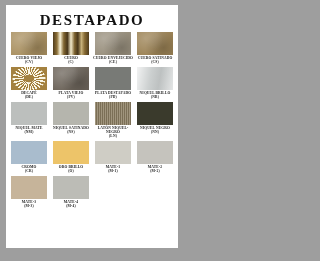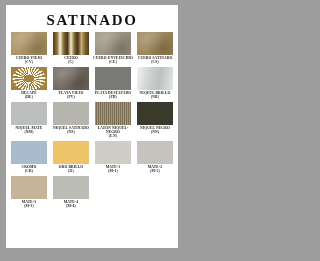--- a/index.html
+++ b/index.html
@@ -133,21 +133,21 @@
       rgba(255,255,255,0.05) 38%,
       rgba(0,0,0,0.06) 62%,
       rgba(255,255,255,0.5) 100%);
   }
 </style>
 </head>
 <body>
 
 <div id="page">
 
-  <div id="title">SATINADO</div>
+  <div id="title">DESTAPADO</div>
 
   <div id="grid">
       <div class="cell">
         <div class="swatch" style="background: radial-gradient(circle at 22% 28%, rgba(255, 255, 255, 0.22), rgba(0, 0, 0, 0) 55%), radial-gradient(circle at 74% 68%, rgba(0, 0, 0, 0.2), rgba(0, 0, 0, 0) 60%), radial-gradient(circle at 55% 15%, rgba(255, 255, 255, 0.12), rgba(0, 0, 0, 0) 50%) rgb(171, 146, 99);"></div>
         <div class="caption"><span>CUERO VIEJO</span><span class="code">(CV)</span></div>
       </div>
       <div class="cell">
         <div class="swatch streaks" style="background: rgb(138, 110, 55);"></div>
         <div class="caption"><span>CUERO</span><span class="code">(C)</span></div>
       </div>

